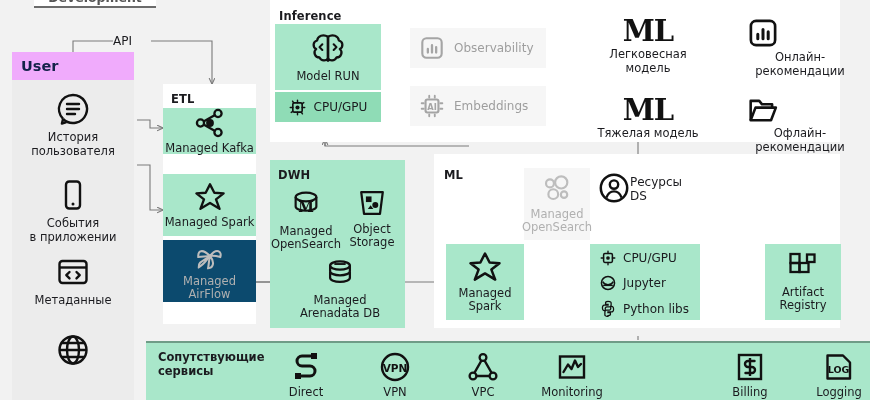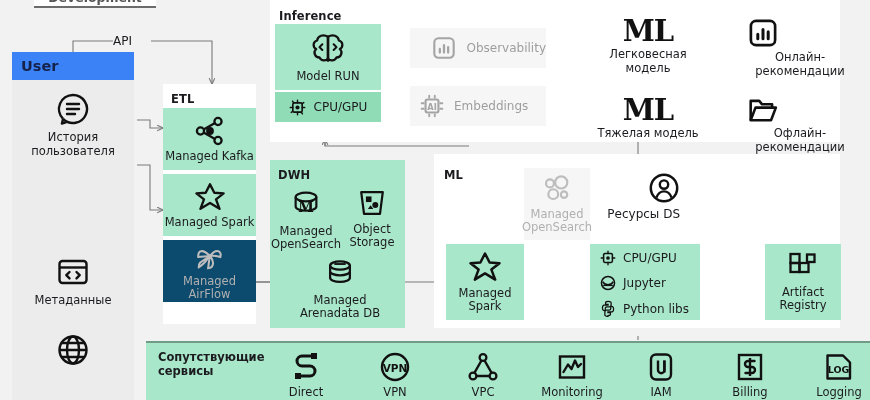--- a/index.html
+++ b/index.html
@@ -46,21 +46,21 @@
   #user-col {
     position: absolute;
     left: 12px; top: 52px;
     width: 122px; height: 348px;
     background: #ececec;
   }
   #user-head {
     position: absolute;
     left: 12px; top: 52px;
     width: 122px; height: 28px;
-    background: #3b82f6;
+    background: #f0abfc;
     display: flex; align-items: center;
     padding-left: 9px;
     font-size: 14.5px; font-weight: 700; color: #15224a;
   }
   .user-item {
     position: absolute;
     left: 12px; width: 122px;
     display: flex; flex-direction: column;
     align-items: center; text-align: center;
   }
@@ -138,21 +138,21 @@
   .rec .cap { font-size: 11.5px; line-height: 13.5px; color: #1b1b1f; margin-top: 3px; }
 
   .res-row {
     position: absolute;
     display: flex; align-items: center; gap: 7px;
   }
   .res-row .cap { font-size: 12px; color: #1b1b1f; }
 
   #res-ds {
     position: absolute;
-    display: flex; flex-direction: column; align-items: flex-end;
+    display: flex; align-items: flex-start;
   }
   #res-ds .cap { font-size: 12px; color: #1b1b1f; margin-top: 3px; }
 
   #res-box {
     position: absolute;
     background: #a9e7ca;
   }
 </style>
 </head>
 <body>
@@ -228,20 +228,31 @@
         <path d="M17 3a14 14 0 0 0-9.9 23.9" fill="none" stroke="#111" stroke-width="2.4"></path>
         <path d="M7.1 26.9 l-1.2 4.6 4.6-1.3" fill="none" stroke="#111" stroke-width="2.4" stroke-linejoin="round"></path>
         <path d="M11 12h12M11 17h12M11 22h8" stroke="#111" stroke-width="2.4" stroke-linecap="round"></path>
       </svg>
     </span>
     <span class="cap">
       <span>История</span><br><span>пользователя</span>
     </span>
   </div>
 
+  <div class="user-item" style="top:178px">
+    <span class="ico">
+      <svg width="34" height="34" viewBox="0 0 34 34">
+        <rect x="10" y="3.5" width="14" height="27" rx="3.2" fill="none" stroke="#111" stroke-width="2.4"></rect>
+        <circle cx="17" cy="26" r="1.5" fill="#111"></circle>
+      </svg>
+    </span>
+    <span class="cap">
+      <span>События</span><br><span>в приложении</span>
+    </span>
+  </div>
 
   <div class="user-item" style="top:255px">
     <span class="ico">
       <svg width="34" height="34" viewBox="0 0 34 34">
         <rect x="3.5" y="6" width="27" height="22" rx="3" fill="none" stroke="#111" stroke-width="2.4"></rect>
         <path d="M3.5 12.5h27" stroke="#111" stroke-width="2.4"></path>
         <path d="M13.5 17l-3.2 3.2 3.2 3.2M20.5 17l3.2 3.2-3.2 3.2" fill="none" stroke="#111" stroke-width="2.4" stroke-linecap="round" stroke-linejoin="round"></path>
       </svg>
     </span>
     <span class="cap">Метаданные</span>
@@ -253,21 +264,21 @@
         <circle cx="17" cy="17" r="13.5" fill="none" stroke="#111" stroke-width="2.4"></circle>
         <ellipse cx="17" cy="17" rx="6" ry="13.5" fill="none" stroke="#111" stroke-width="2.4"></ellipse>
         <path d="M3.5 17h27M5.6 10h22.8M5.6 24h22.8" stroke="#111" stroke-width="2.4"></path>
       </svg>
     </span>
   </div>
 
   <div class="panel" style="left:163px; top:84px; width:93px; height:240px;"></div>
   <div class="panel-title" style="left:171px; top:92px;">ETL</div>
 
-  <div class="tile" style="left:163px; top:108px; width:93px; height:62px;">
+  <div class="tile" style="left:163px; top:108px; width:93px; height:46px;">
     <span class="ico">
       <svg width="32" height="30" viewBox="0 0 32 30">
         <circle cx="24" cy="5.5" r="3.6" fill="none" stroke="#111" stroke-width="2.3"></circle>
         <circle cx="24" cy="24.5" r="3.6" fill="none" stroke="#111" stroke-width="2.3"></circle>
         <circle cx="6.5" cy="15" r="3.6" fill="none" stroke="#111" stroke-width="2.3"></circle>
         <circle cx="16" cy="15" r="3.9" fill="#111"></circle>
         <path d="M10 13.2 L20.6 7.2M10 16.8 L20.6 22.8" stroke="#111" stroke-width="2.3"></path>
       </svg>
     </span>
     <span class="tile-label">Managed Kafka</span>
@@ -357,21 +368,21 @@
     <span class="ico">
       <svg width="17" height="17" viewBox="0 0 20 20">
         <rect x="4.5" y="4.5" width="11" height="11" rx="1.6" fill="none" stroke="#111" stroke-width="1.9"></rect>
         <circle cx="10" cy="10" r="2.4" fill="#111"></circle>
         <path d="M10 1.5v3M10 15.5v3M1.5 10h3M15.5 10h3M4.2 2.6l1.4 2M14.4 15.4l1.4 2M2.6 15.8l2-1.4M15.4 5.6l2-1.4" stroke="#111" stroke-width="1.7" stroke-linecap="round"></path>
       </svg>
     </span>
     <span class="cap">CPU/GPU</span>
   </div>
 
-  <div class="side-tile" style="left:410px; top:28px; width:136px; height:40px;justify-content:flex-end;">
+  <div class="side-tile" style="left:410px; top:28px; width:136px; height:40px;">
     <span class="ico">
       <svg width="24" height="24" viewBox="0 0 26 26">
         <rect x="2.5" y="2.5" width="21" height="21" rx="4.5" fill="none" stroke="#a5a5a5" stroke-width="2.3"></rect>
         <path d="M8.5 18v-4M13 18v-8M17.5 18v-6" stroke="#a5a5a5" stroke-width="2.5" stroke-linecap="round"></path>
       </svg>
     </span>
     <span class="cap">Observability</span>
   </div>
 
   <div class="side-tile" style="left:410px; top:86px; width:136px; height:40px;">
@@ -547,30 +558,20 @@
   <div class="svc" style="left:528px; top:352px;">
     <span class="ico">
       <svg width="30" height="30" viewBox="0 0 30 30">
         <rect x="3" y="4.5" width="24" height="21" fill="none" stroke="#111" stroke-width="2.4"></rect>
         <path d="M6.5 20 L11 12.5 L14.5 17 L18 8.5 L21 15 L24 12" fill="none" stroke="#111" stroke-width="2.4" stroke-linejoin="round" stroke-linecap="round"></path>
       </svg>
     </span>
     <span class="cap">Monitoring</span>
   </div>
 
-  <div class="svc" style="left:617px; top:352px;">
-    <span class="ico">
-      <svg width="28" height="30" viewBox="0 0 28 30">
-        <rect x="4" y="2.5" width="20" height="25" rx="5" fill="none" stroke="#111" stroke-width="2.4"></rect>
-        <path d="M11 8.5 v9.5 a3.2 3.2 0 0 0 6.4 0 V8.5" fill="none" stroke="#111" stroke-width="2.4"></path>
-        <path d="M17.4 8.5 v12" stroke="#111" stroke-width="2.4"></path>
-      </svg>
-    </span>
-    <span class="cap">IAM</span>
-  </div>
 
   <div class="svc" style="left:706px; top:352px;">
     <span class="ico">
       <svg width="28" height="30" viewBox="0 0 28 30">
         <rect x="3" y="3" width="22" height="24" fill="none" stroke="#111" stroke-width="2.4"></rect>
         <path d="M18.5 9 H12 a3 3 0 0 0 0 6 h4 a3 3 0 0 1 0 6 H9.5" fill="none" stroke="#111" stroke-width="2.4" stroke-linecap="round"></path>
         <path d="M14 6v18" stroke="#111" stroke-width="2.4"></path>
       </svg>
     </span>
     <span class="cap">Billing</span>

